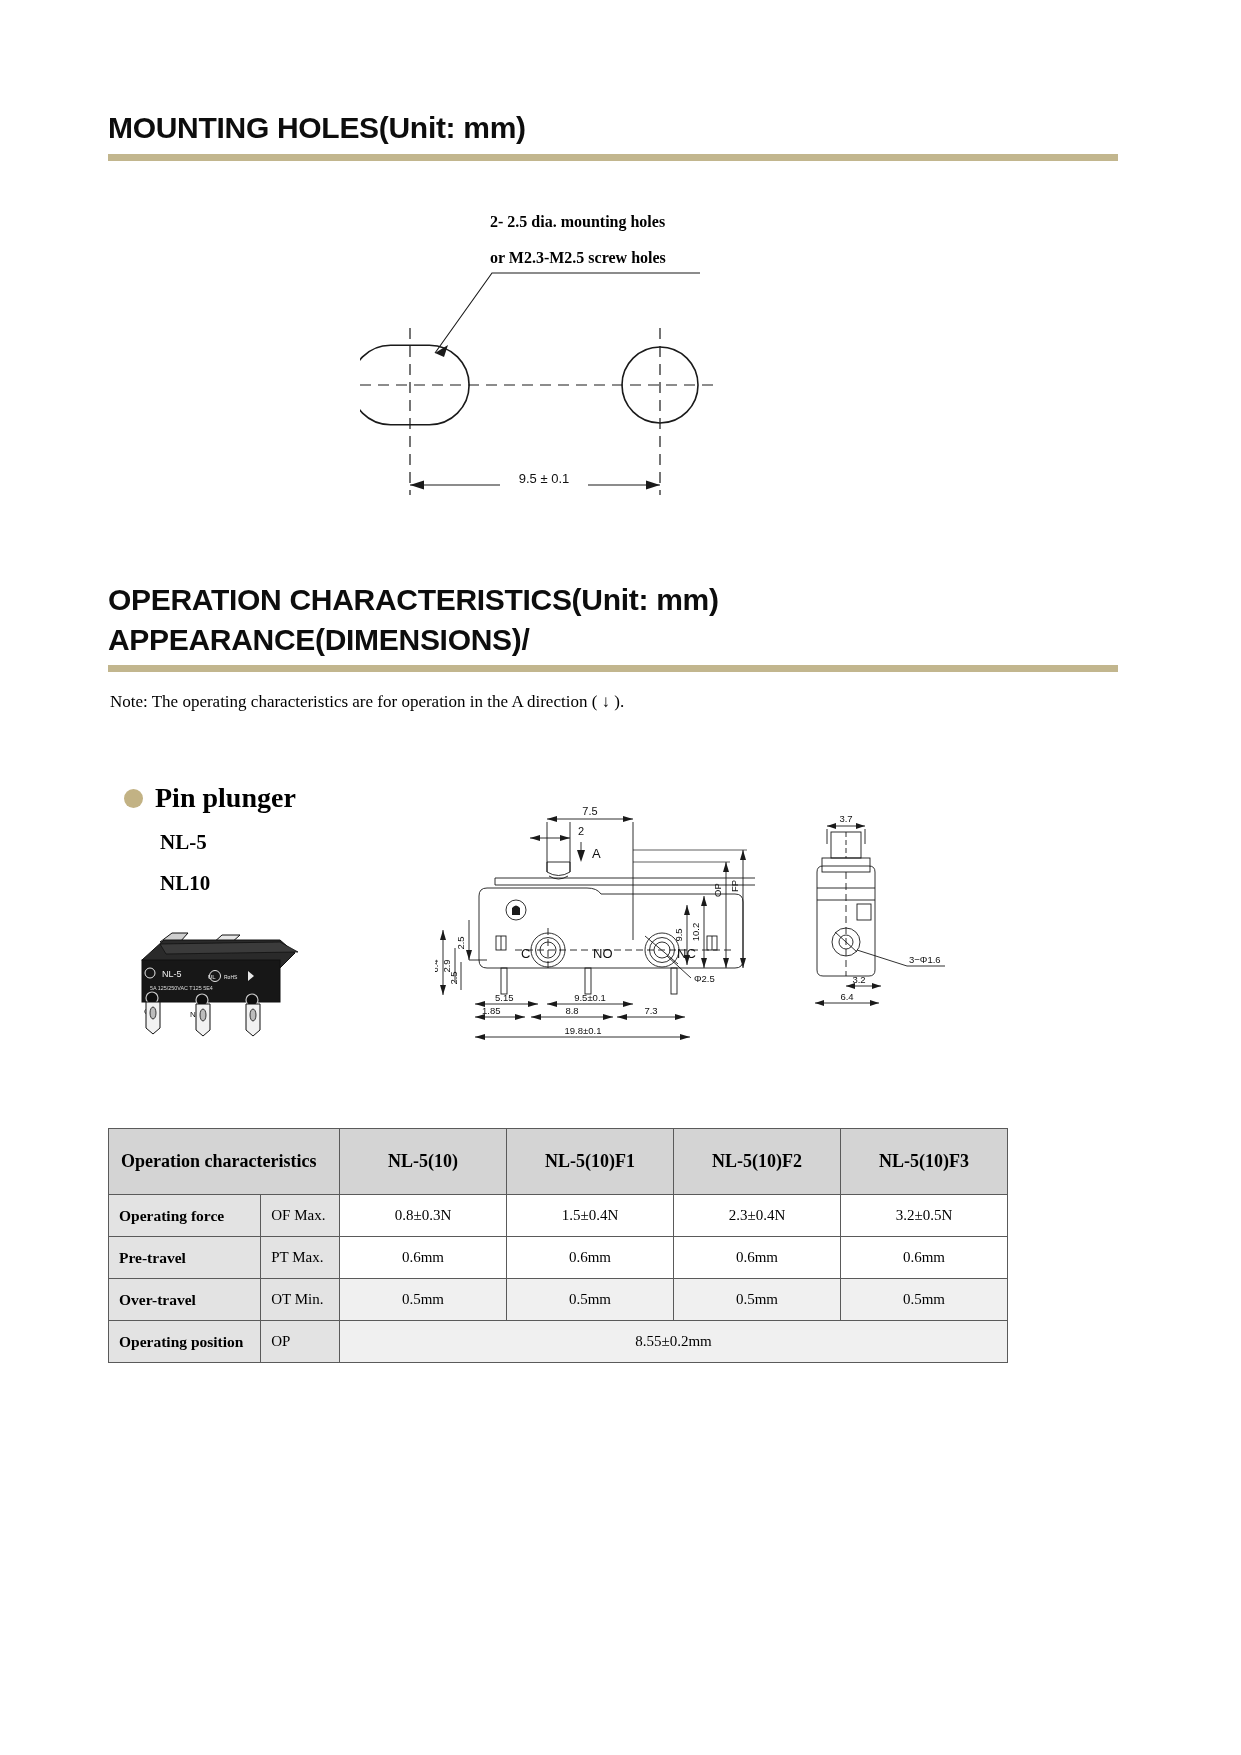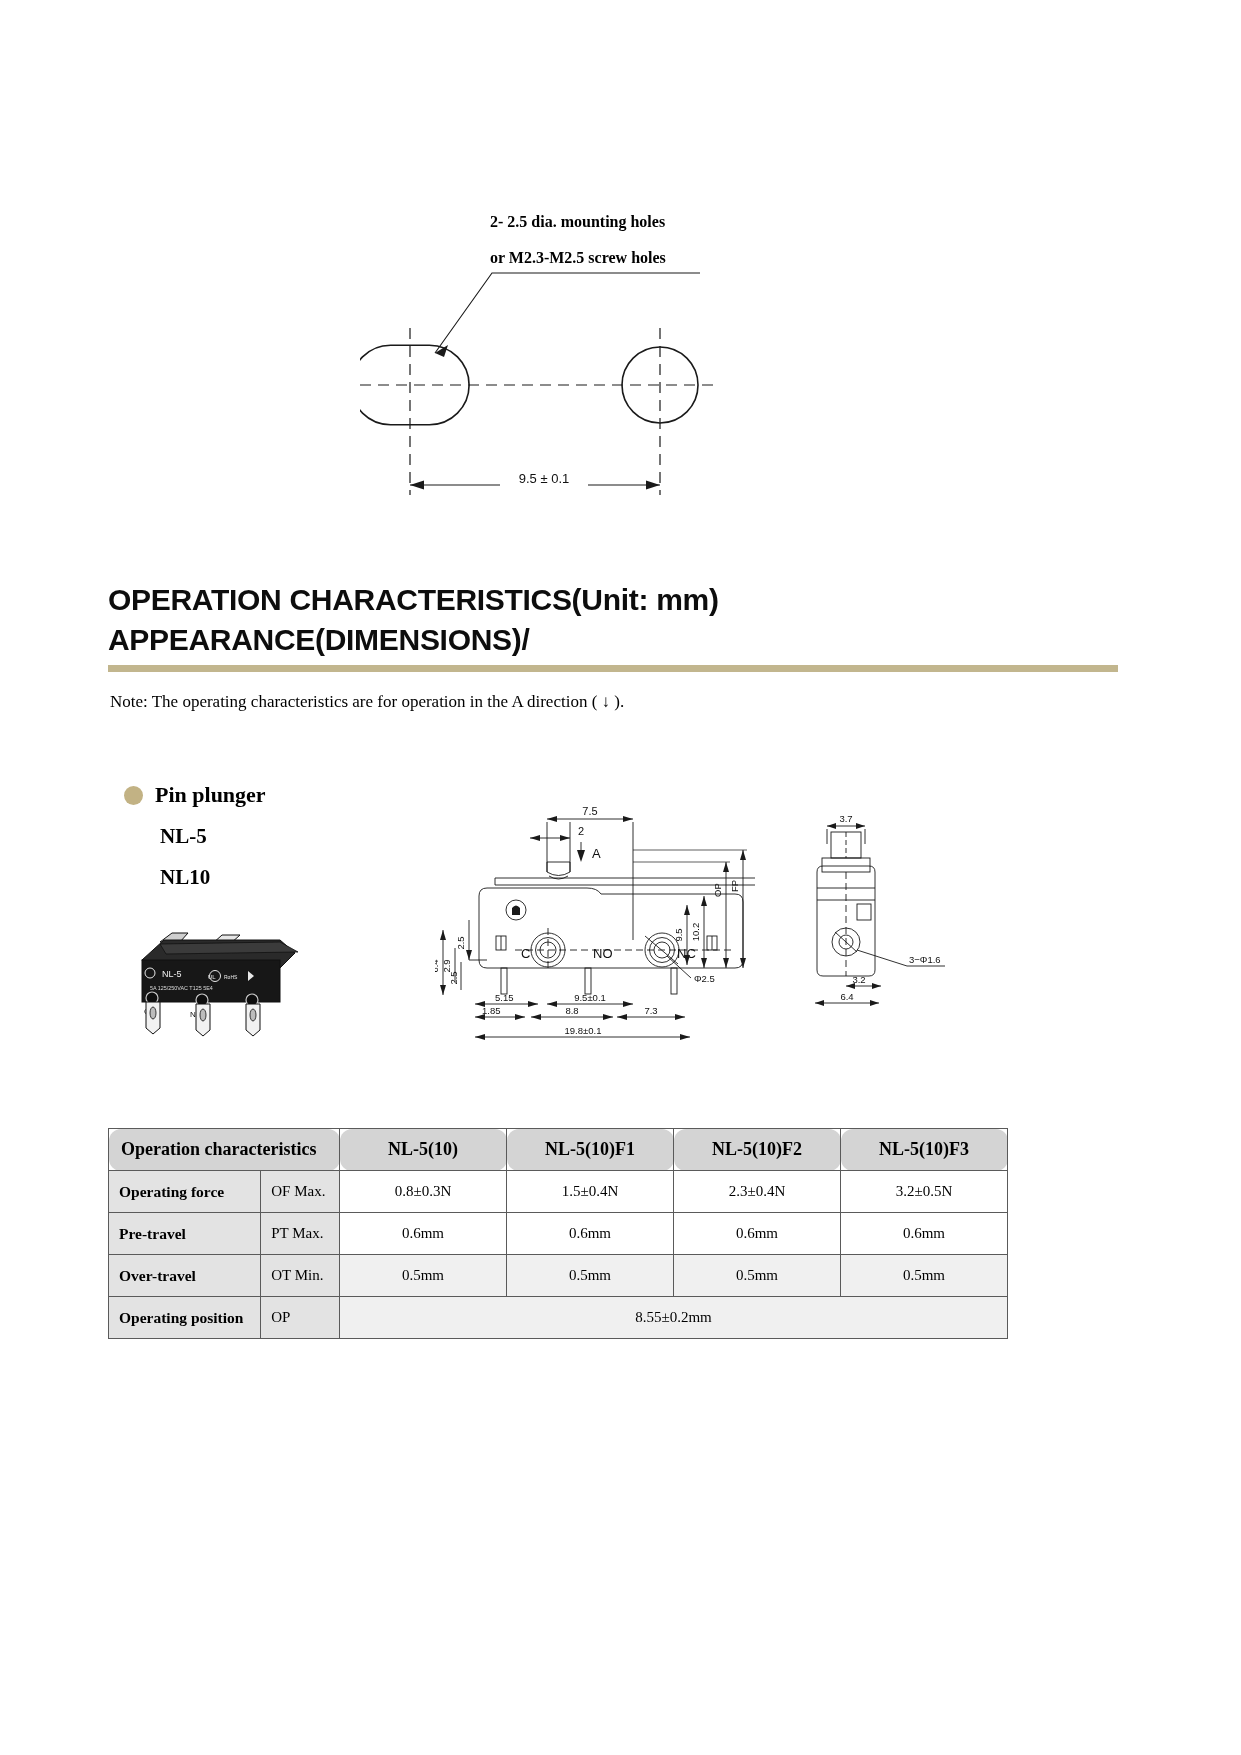--- a/index.html
+++ b/index.html
@@ -11,48 +11,52 @@
     font-family:"Liberation Sans",sans-serif;
     font-weight:bold;font-size:30px;letter-spacing:-0.3px;
     color:#0d0d0d;line-height:1.32;
   }
   .rule{height:7px;background:#c2b68e;}
 
   
   .note{font-family:"Liberation Serif",serif;font-size:17px;}
   .bullet-row{display:flex;align-items:center;gap:12px;}
   .bullet{width:19px;height:19px;border-radius:50%;background:#c2b284;display:block;}
-  .pp-label{font-weight:bold;font-size:22px;font-family:"Liberation Serif",serif;}
+  .pp-label{font-weight:bold;font-size:28px;font-family:"Liberation Serif",serif;}
   .model{font-weight:bold;font-size:21px;font-family:"Liberation Serif",serif;}
 
   
   .dim{font-family:"Liberation Sans",sans-serif;font-size:11px;fill:#111;}
   .dim-s{font-family:"Liberation Sans",sans-serif;font-size:9.5px;fill:#111;}
   .dim-l{font-family:"Liberation Sans",sans-serif;font-size:13px;fill:#111;}
   .mh-txt{font-family:"Liberation Serif",serif;font-weight:bold;font-size:16px;fill:#000;}
 
   
   table.oc{
     border-collapse:collapse;width:900px;
     font-family:"Liberation Serif",serif;
   }
   table.oc td,table.oc th{border:1.5px solid #5a5a5a;}
-  .hdr-cell{background:#d4d4d4;font-weight:bold;font-size:18px;padding:10px 12px;text-align:left;border-radius:12px;}
+  .hdr-cell{background:#d4d4d4;font-weight:bold;font-size:18px;padding:22px 12px;text-align:left;}
   .hdr-cell.ctr{text-align:center;}
   .lbl-cell{background:#e3e3e3;font-weight:bold;font-size:15.5px;padding:8px 10px;white-space:nowrap;}
   .sym-cell{background:#e3e3e3;font-size:15px;padding:8px 10px;white-space:nowrap;}
   .val-cell{text-align:center;font-size:15px;padding:12px 6px;background:#fff;}
   .val-cell.alt{background:#f0f0f0;}
   .val-cell.wide{font-size:15px;}
 </style>
 </head>
 <body>
 
 <div class="page">
 
+  <div style="position:absolute;left:108px;top:108px;width:1010px;">
+    <div class="sec-title">MOUNTING HOLES(Unit: mm)</div>
+    <div class="rule" style="margin-top:6px;"></div>
+  </div>
 
   <div style="position:absolute;left:360px;top:195px;width:420px;height:330px;">
     <svg width="420" height="330" viewBox="0 0 420 330">
 
       <text class="mh-txt" x="130" y="32">2- 2.5 dia. mounting holes</text>
       <text class="mh-txt" x="130" y="68">or M2.3-M2.5 screw holes</text>
 
       <path d="M340 78 L132 78 L75 158" stroke="#1a1a1a" stroke-width="1.1" fill="none"></path>
       <polygon points="75,158 88,150 84,162" fill="#1a1a1a"></polygon>
 

